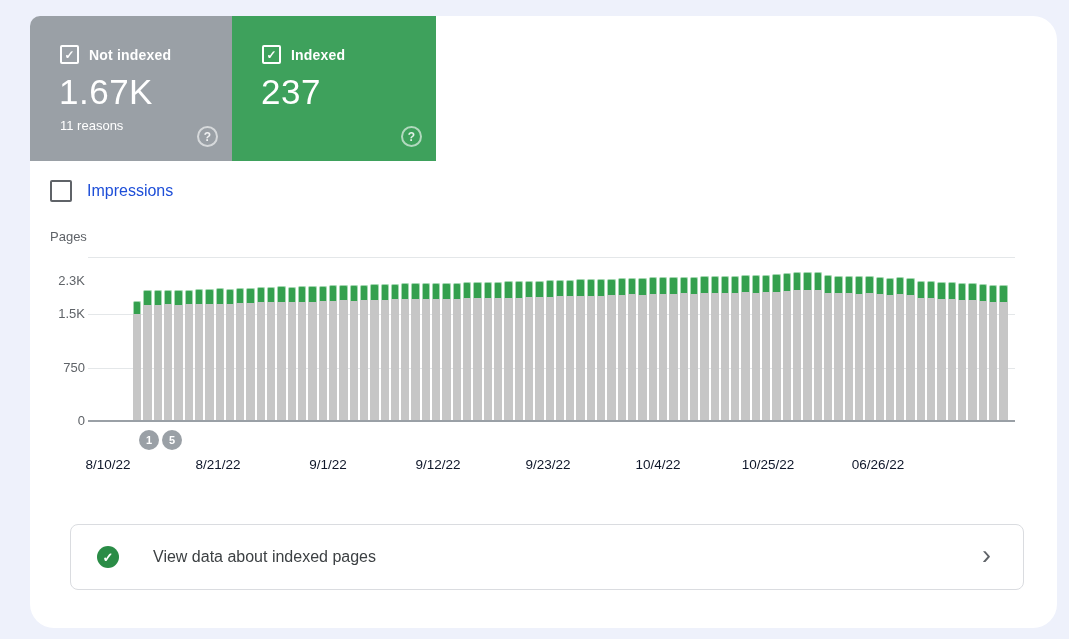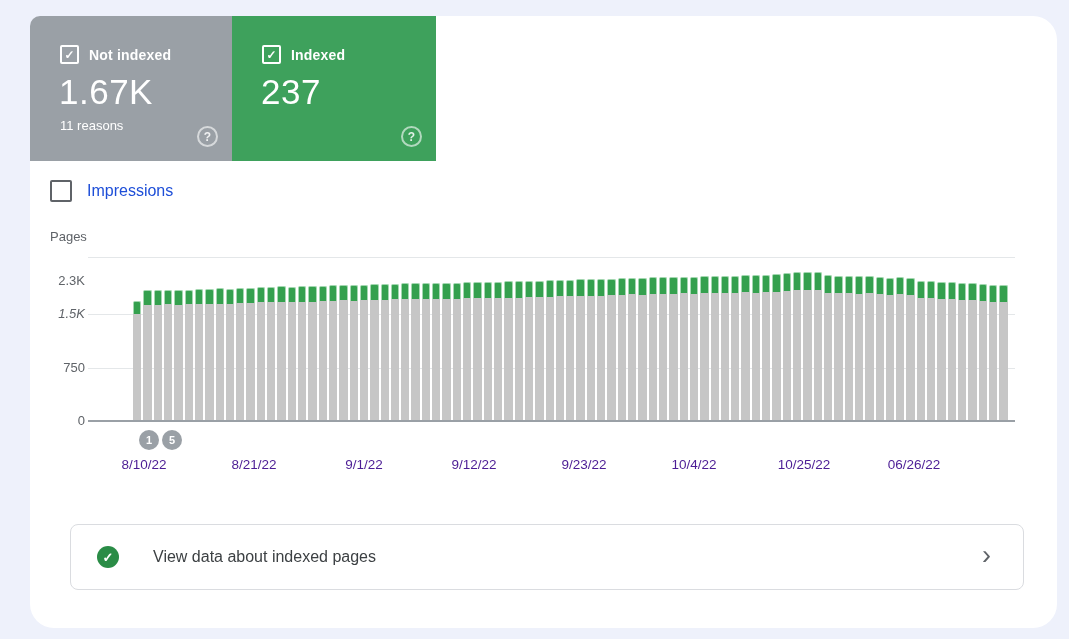--- a/index.html
+++ b/index.html
@@ -56,21 +56,21 @@
   .seg-green{
     background:#34a04e;border:1px solid #a3d7b0;border-bottom:none;
     border-radius:2px 2px 0 0;box-sizing:border-box;
   }
   .seg-gray{background:#c6c6c6;box-sizing:border-box;}
   .anno{
     position:absolute;top:430px;width:20px;height:20px;border-radius:50%;
     background:#9aa0a6;color:#fff;font-size:11px;font-weight:bold;
     display:flex;align-items:center;justify-content:center;
   }
-  .xlabel{position:absolute;top:457px;transform:translateX(-50%);font-size:13.5px;color:#4c1d95;white-space:nowrap;margin-left:36px;}
+  .xlabel{position:absolute;top:457px;transform:translateX(-50%);font-size:13.5px;color:#0f172a;white-space:nowrap;}
 
   
   .footer{
     position:absolute;left:70px;top:524px;width:954px;height:66px;
     border:1px solid #dadce0;border-radius:8px;background:#fff;
     display:flex;align-items:center;box-sizing:border-box;cursor:pointer;
   }
   .check-circle{
     position:absolute;left:26px;width:22px;height:22px;border-radius:50%;
     background:#2a8c46;color:#fff;display:flex;align-items:center;justify-content:center;
@@ -118,21 +118,21 @@
   </div>
 
   <div class="pages-label">Pages</div>
   <div id="gridlines">
       <div class="gridline" style="top: 257px;"></div>
       <div class="gridline" style="top: 314.043px;"></div>
       <div class="gridline" style="top: 367.522px;"></div>
     </div>
   <div id="yticks">
       <div class="ytick" style="top: 265px; margin-top: 8px;">2.3K</div>
-      <div class="ytick" style="top: 306.043px; font-style: italic;">1.5K</div>
+      <div class="ytick" style="top: 306.043px;">1.5K</div>
       <div class="ytick" style="top: 359.522px;">750</div>
       <div class="ytick" style="top: 413px;">0</div>
     </div>
   <div id="bars">
       <div class="bar">
         <div class="seg-green" style="background: rgb(52, 160, 78); height: 12.8348px;"></div>
         <div class="seg-gray" style="background: rgb(198, 198, 198); height: 106.957px;"></div>
       </div>
       <div class="bar">
         <div class="seg-green" style="background: rgb(52, 160, 78); height: 14.6174px;"></div>

